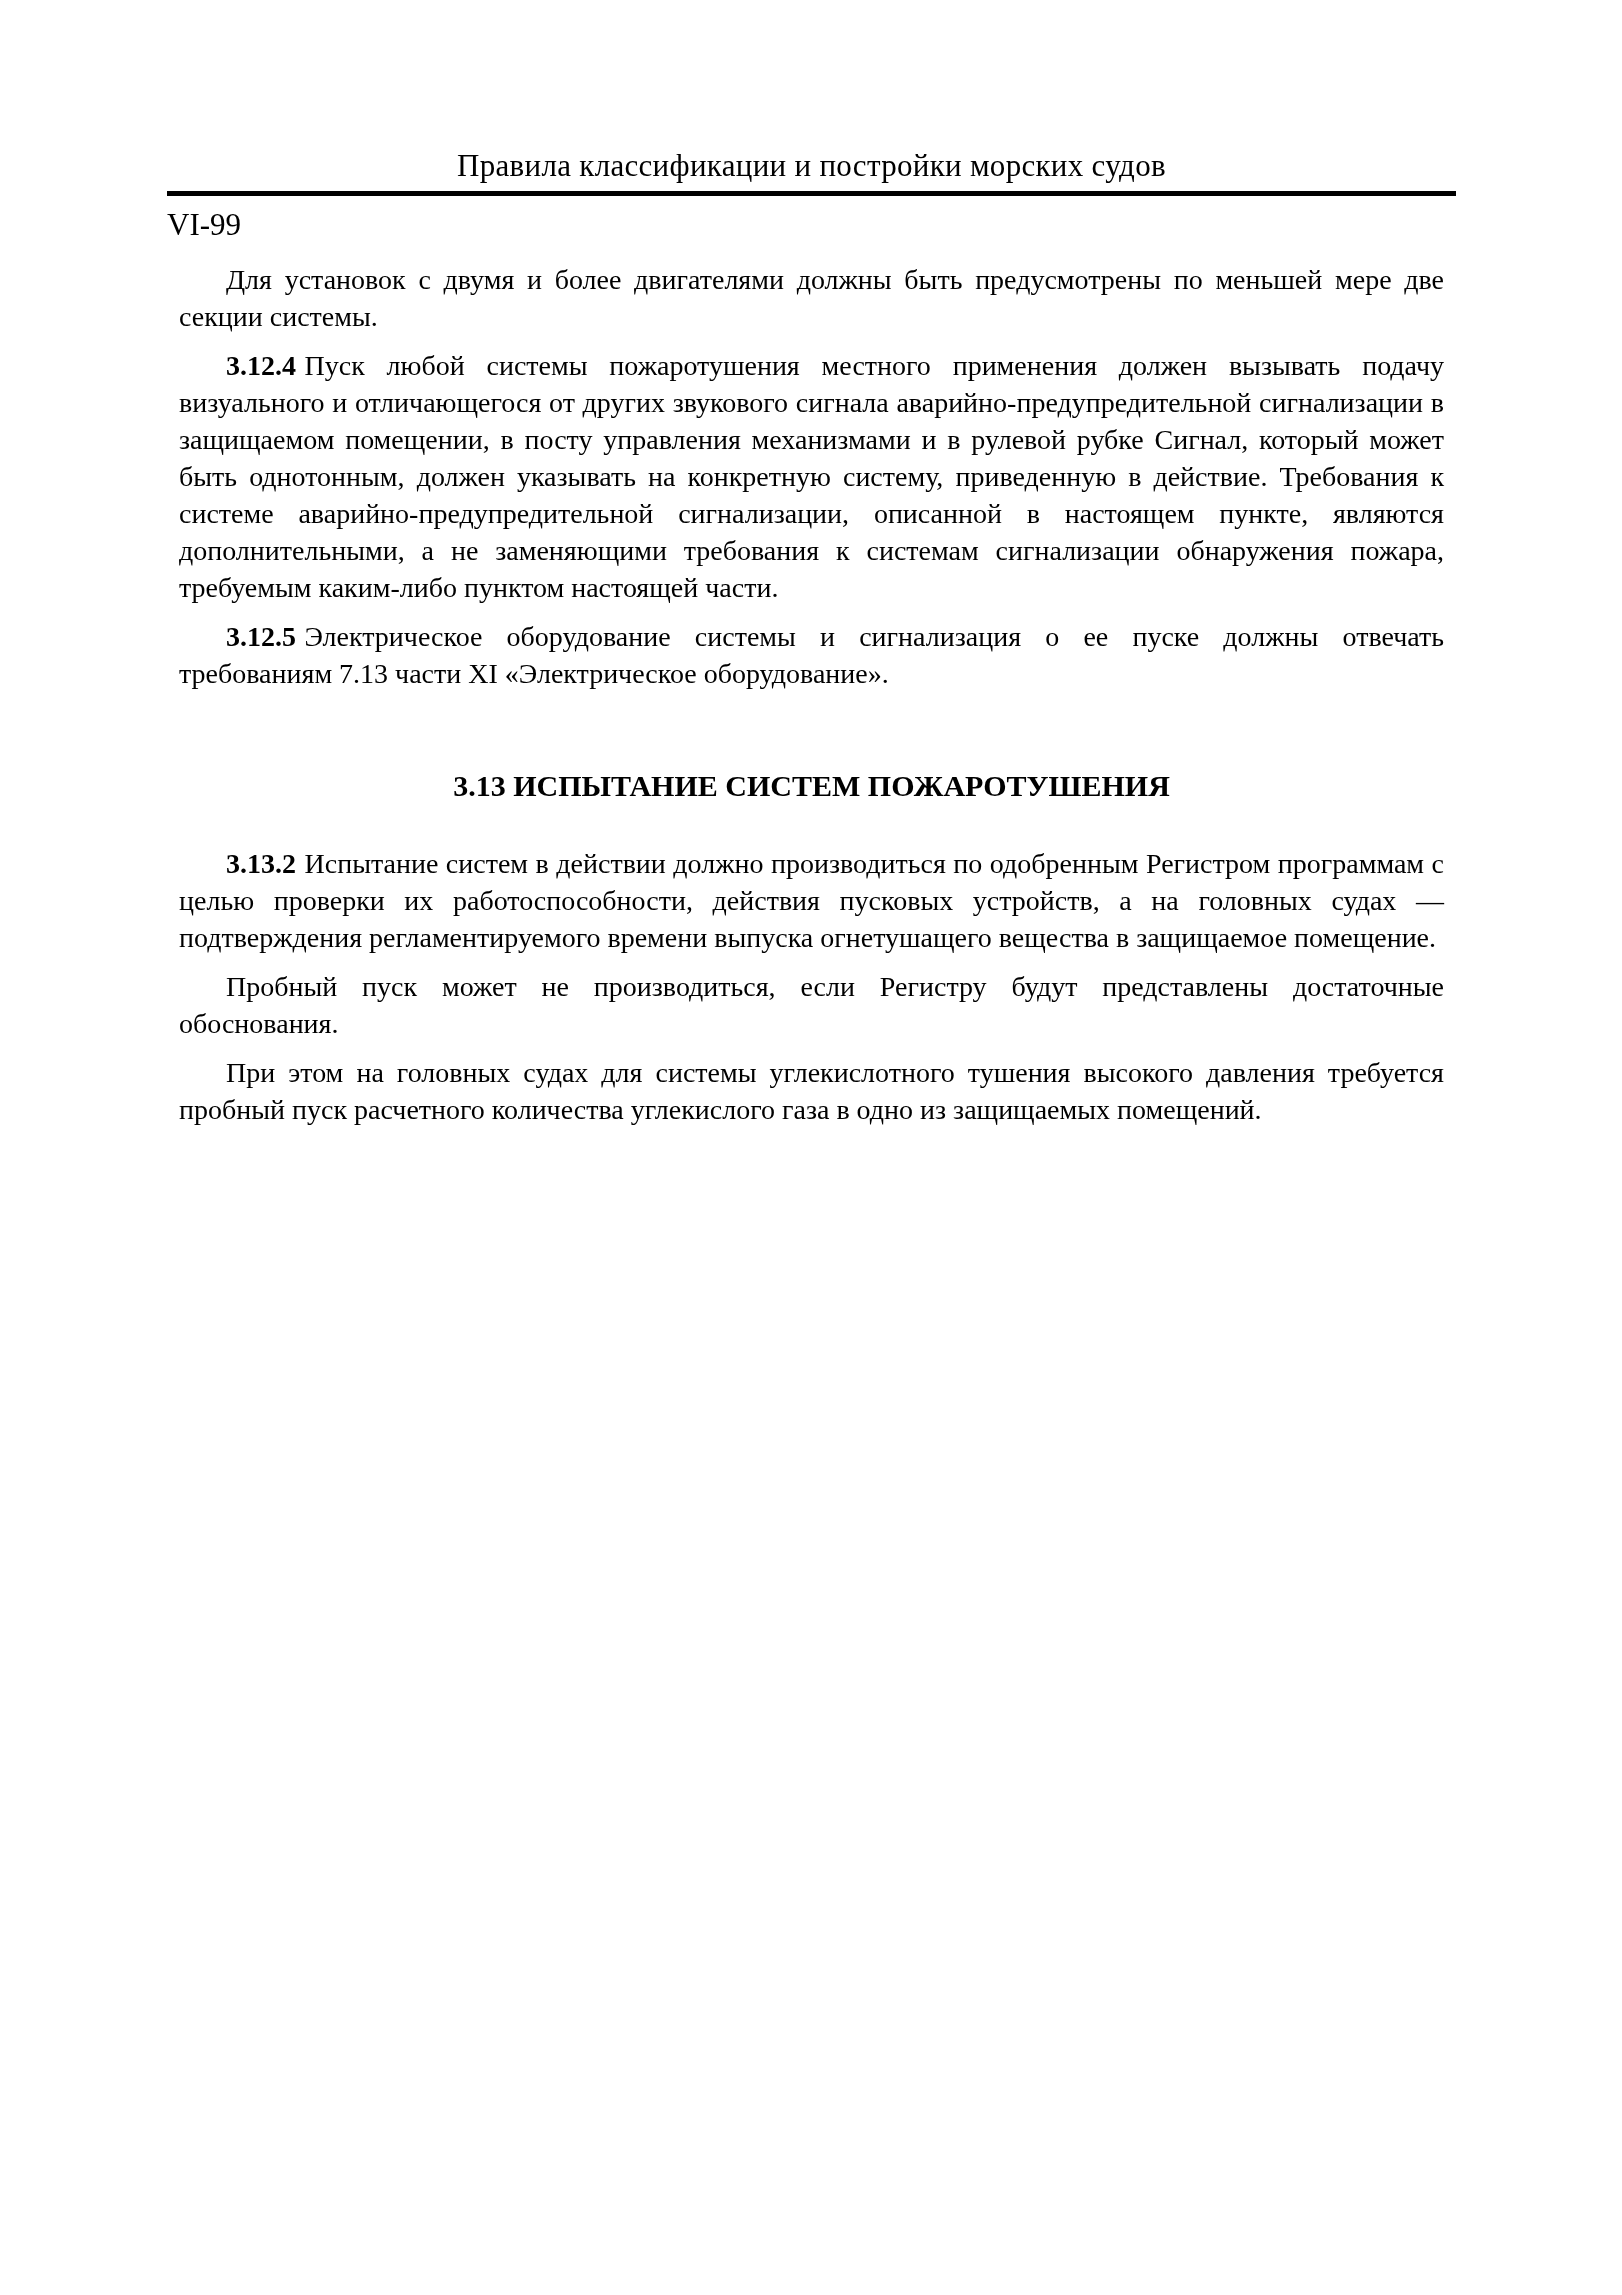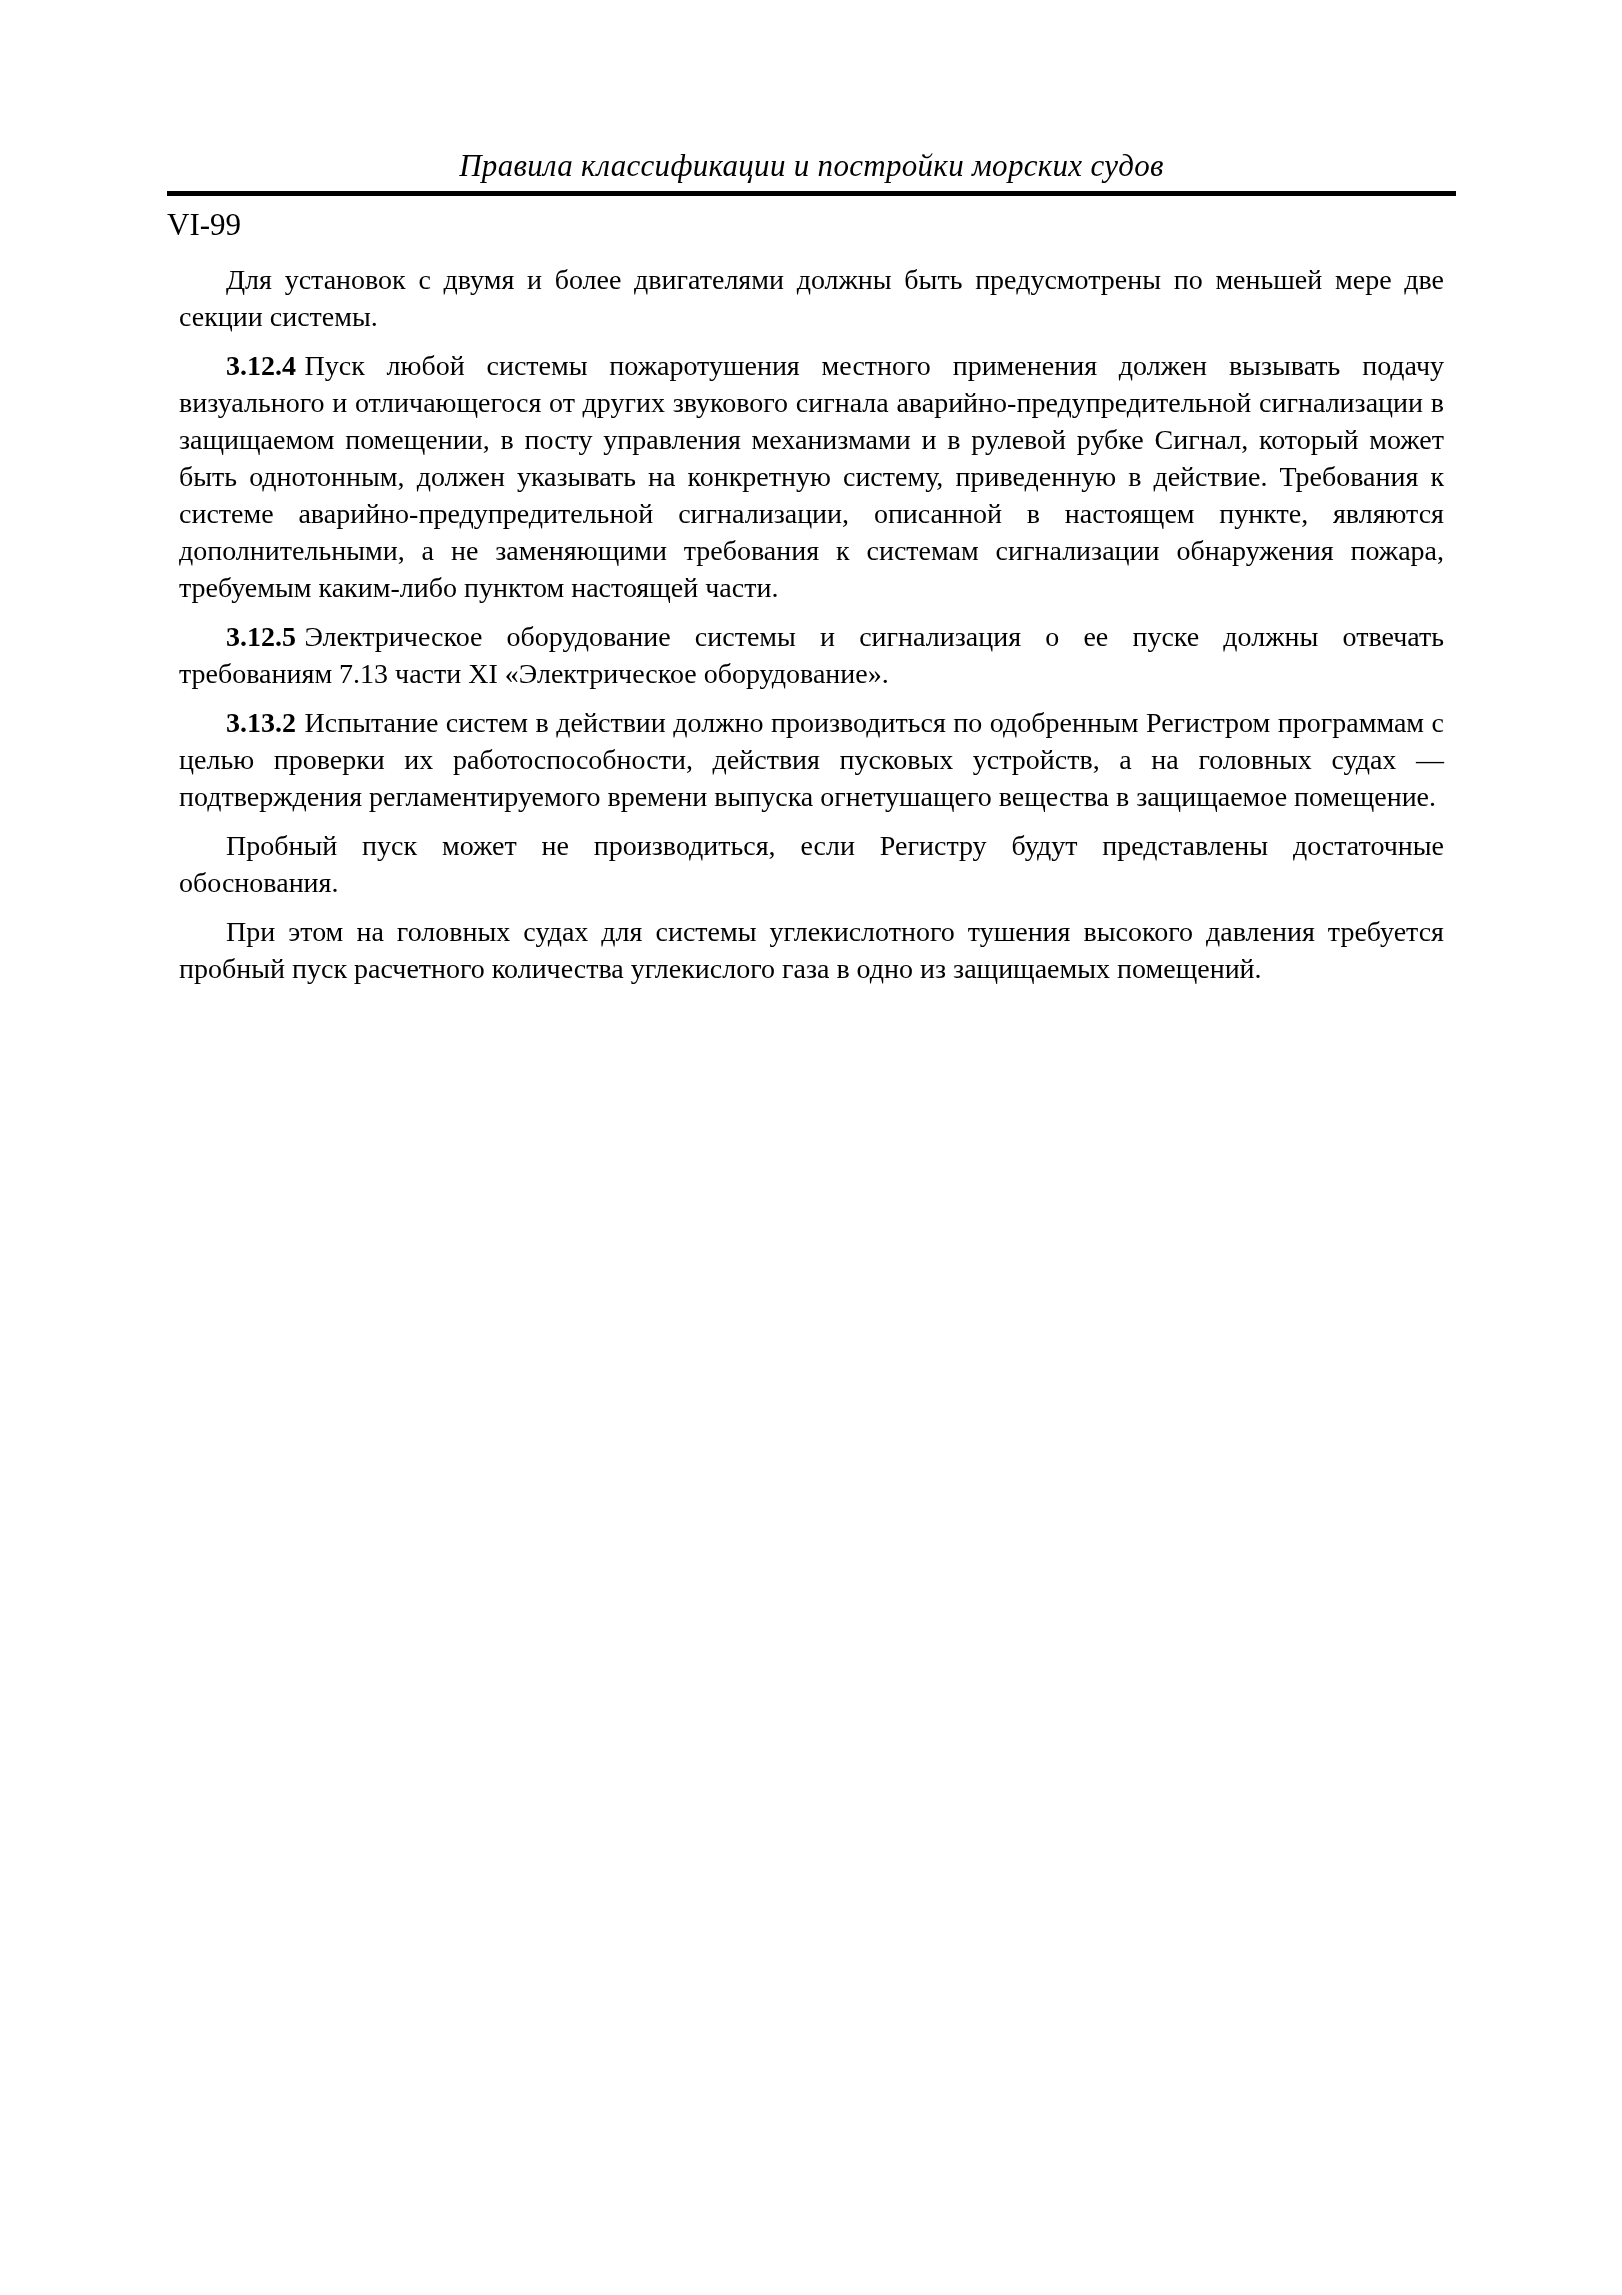--- a/index.html
+++ b/index.html
@@ -16,21 +16,20 @@
     font-family: "Liberation Serif", "DejaVu Serif", serif;
     overflow: hidden;
   }
   .content {
     width: 1289px;
     margin: 0 auto;
   }
   
   .running-title {
     padding-top: 147px;
-    font-style: italic;
     font-size: 31px;
     line-height: 37px;
     text-align: center;
     letter-spacing: 0.3px;
   }
   .header-rule {
     height: 5.9px;
     background: #000000;
     margin-top: 6.5px;
   }
@@ -80,20 +79,21 @@
 
     <main class="body-text">
 
       <p class="para"><span class="pnum"></span><span class="ptext">Для установок с двумя и более двигателями должны быть предусмотрены по меньшей мере две секции системы.</span></p>
 
       <p class="para"><span class="pnum">3.12.4</span><span class="ptext">Пуск любой системы пожаротушения местного применения должен вызывать подачу визуального и отличающегося от других звукового сигнала аварийно-предупредительной сигнализации в защищаемом помещении, в посту управления механизмами и в рулевой рубке Сигнал, который может быть однотонным, должен указывать на конкретную систему, приведенную в действие. Требования к системе аварийно-предупредительной сигнализации, описанной в настоящем пункте, являются дополнительными, а не заменяющими требования к системам сигнализации обнаружения пожара, требуемым каким-либо пунктом настоящей части.</span></p>
 
       <p class="para"><span class="pnum">3.12.5</span><span class="ptext">Электрическое оборудование системы и сигнализация о ее пуске должны отвечать требованиям 7.13 части XI «Электрическое оборудование».</span></p>
 
 
+      <h2 class="section-heading">3.13 ИСПЫТАНИЕ СИСТЕМ ПОЖАРОТУШЕНИЯ</h2>
 
 
       <p class="para"><span class="pnum">3.13.2</span><span class="ptext">Испытание систем в действии должно производиться по одобренным Регистром программам с целью проверки их работоспособности, действия пусковых устройств, а на головных судах — подтверждения регламентируемого времени выпуска огнетушащего вещества в защищаемое помещение.</span></p>
 
       <p class="para"><span class="pnum"></span><span class="ptext">Пробный пуск может не производиться, если Регистру будут представлены достаточные обоснования.</span></p>
 
       <p class="para"><span class="pnum"></span><span class="ptext">При этом на головных судах для системы углекислотного тушения высокого давления требуется пробный пуск расчетного количества углекислого газа в одно из защищаемых помещений.</span></p>
 
     </main>
   </div>

